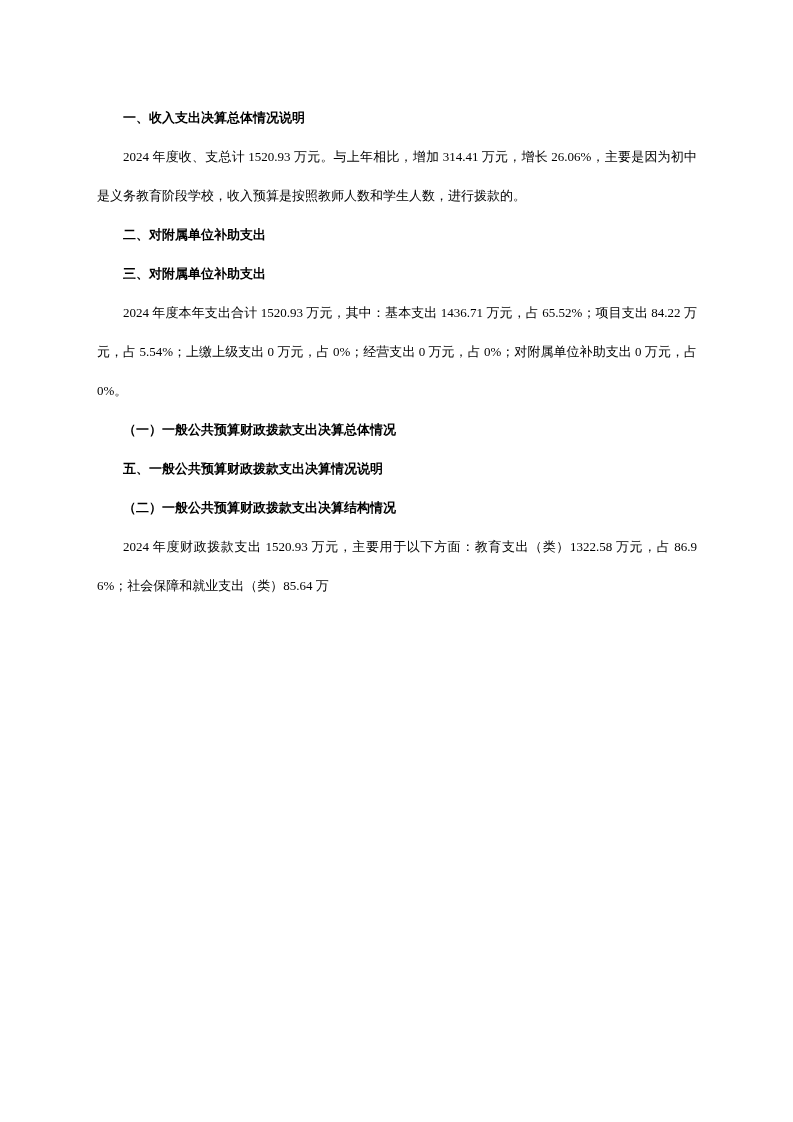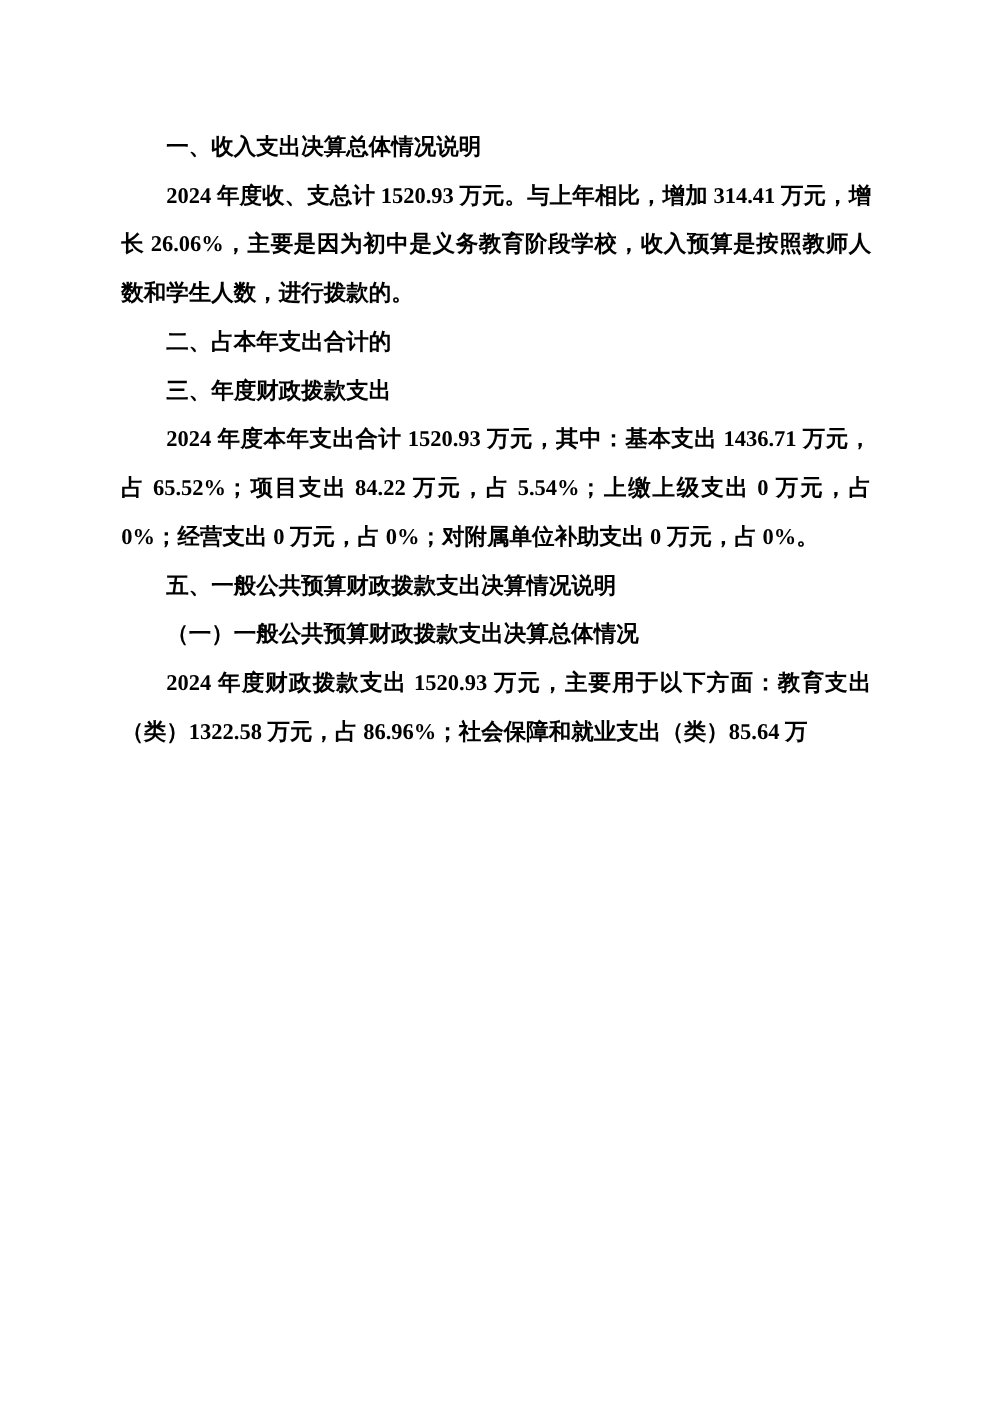--- a/index.html
+++ b/index.html
@@ -13,46 +13,47 @@
     height: 1122px;
     margin: 0 auto;
     background: #ffffff;
     box-sizing: border-box;
     padding: 98px 96px 0 97px;
     overflow: hidden;
     color: #000000;
   }
   .doc-block {
     margin: 0;
-    font-size: 18px;
+    font-size: 13px;
     line-height: 39px;
     text-align: justify;
     text-justify: inter-ideograph;
     text-indent: 2em;
     word-break: break-all;
   }
   .doc-heading {
     font-family: "Liberation Sans", "DejaVu Sans", sans-serif;
     font-weight: bold;
   }
   .doc-para {
     font-family: "Liberation Serif", "DejaVu Serif", serif;
-    font-weight: bold;
+    font-weight: normal;
   }
 </style>
 </head>
 <body>
 
 <div class="page">
   <p class="doc-block doc-heading">一、收入支出决算总体情况说明</p>
   <p class="doc-block doc-para">2024 年度收、支总计 1520.93 万元。与上年相比，增加 314.41 万元，增长 26.06%，主要是因为初中是义务教育阶段学校，收入预算是按照教师人数和学生人数，进行拨款的。</p>
 
-  <p class="doc-block doc-heading">二、占本年支出合计的</p>
+  <p class="doc-block doc-heading">二、对附属单位补助支出</p>
 
-  <p class="doc-block doc-heading">三、年度财政拨款支出</p>
+  <p class="doc-block doc-heading">三、对附属单位补助支出</p>
   <p class="doc-block doc-para">2024 年度本年支出合计 1520.93 万元，其中：基本支出 1436.71 万元，占 65.52%；项目支出 84.22 万元，占 5.54%；上缴上级支出 0 万元，占 0%；经营支出 0 万元，占 0%；对附属单位补助支出 0 万元，占 0%。</p>
 
 
+  <p class="doc-block doc-heading">（一）一般公共预算财政拨款支出决算总体情况</p>
   <p class="doc-block doc-heading">五、一般公共预算财政拨款支出决算情况说明</p>
-  <p class="doc-block doc-heading">（一）一般公共预算财政拨款支出决算总体情况</p>
 
+  <p class="doc-block doc-heading">（二）一般公共预算财政拨款支出决算结构情况</p>
   <p class="doc-block doc-para">2024 年度财政拨款支出 1520.93 万元，主要用于以下方面：教育支出（类）1322.58 万元，占 86.96%；社会保障和就业支出（类）85.64 万</p>
 </div>
 
 </body></html>

